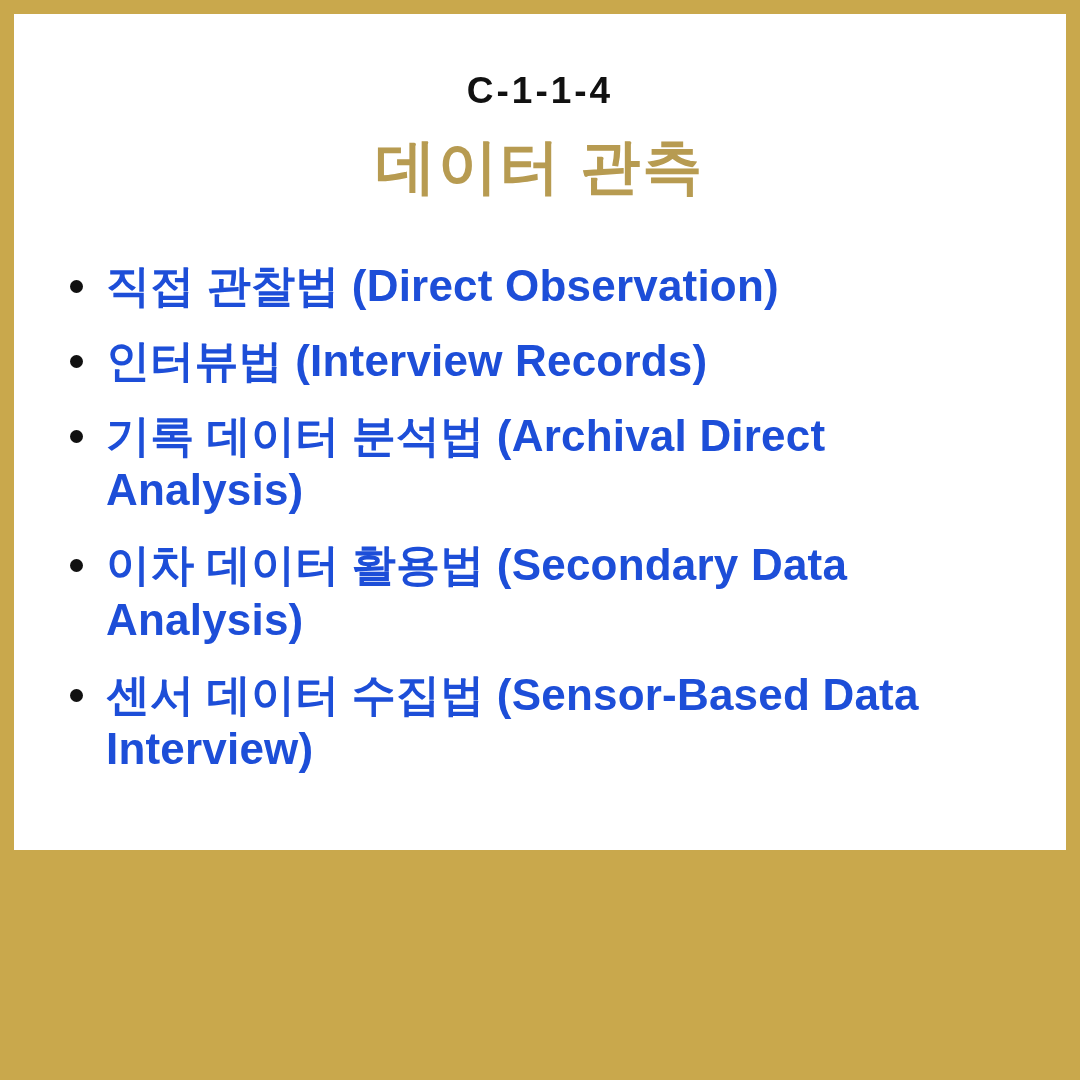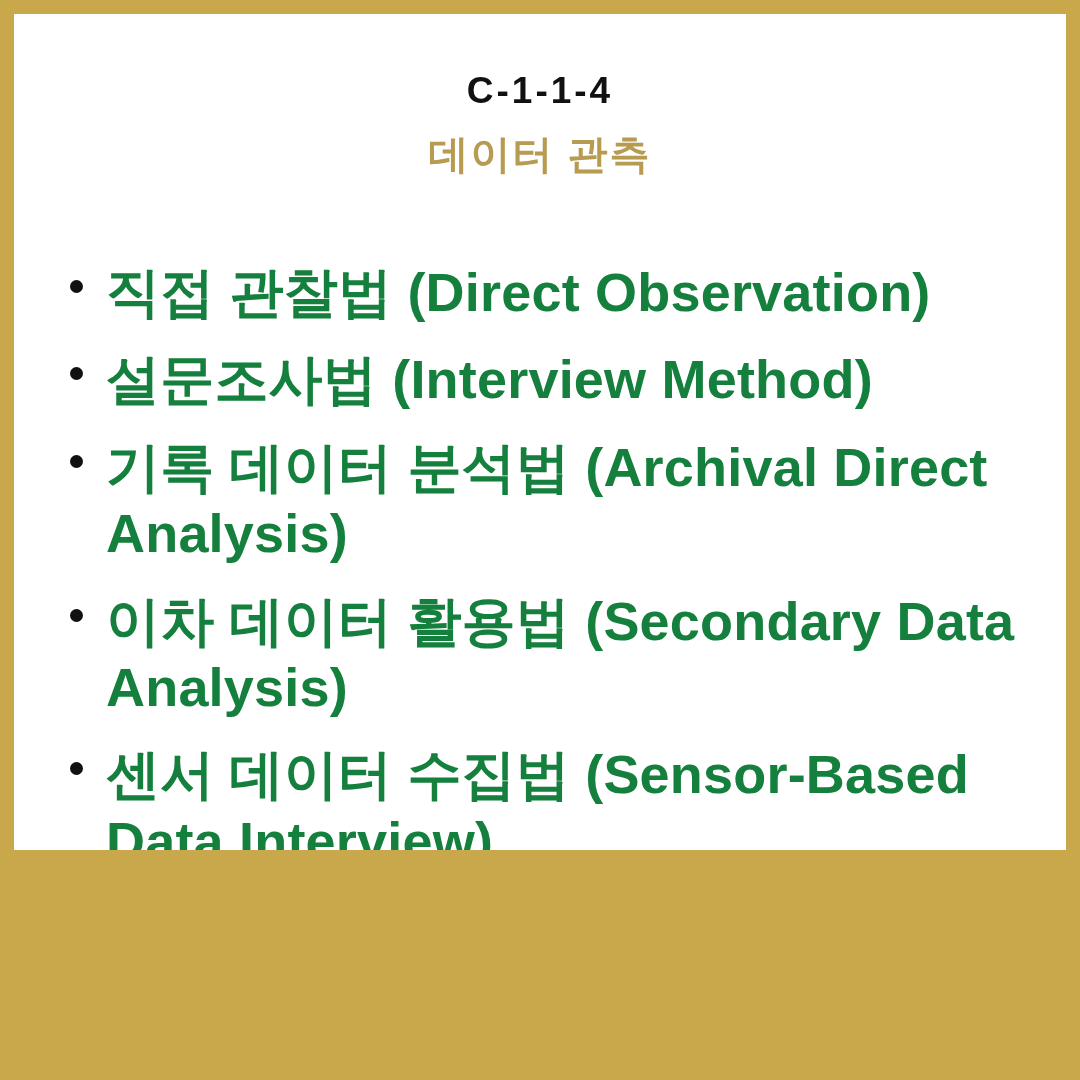--- a/index.html
+++ b/index.html
@@ -40,43 +40,43 @@
     font-weight: bold;
     letter-spacing: 3px;
     color: #111111;
   }
   .title {
     position: absolute;
     top: 113px;
     left: 0;
     width: 100%;
     text-align: center;
-    font-size: 40px;
+    font-size: 60px;
     font-weight: bold;
     letter-spacing: 2px;
     color: #b79b51;
   }
   .bullet-list {
     position: absolute;
     top: 245px;
     left: 40px;
     right: 34px;
     list-style: none;
     margin: 0;
     padding: 0;
   }
   .bullet-item {
     position: relative;
     display: block;
     padding-left: 52px;
     margin: 0 0 21px 0;
-    font-size: 54px;
+    font-size: 44px;
     font-weight: bold;
     line-height: 1.23;
-    color: #15803d;
+    color: #1d4ed8;
     letter-spacing: 0.2px;
   }
   .bullet-item::before {
     content: "";
     position: absolute;
     left: 16px;
     top: 21px;
     width: 13px;
     height: 13px;
     border-radius: 50%;
@@ -88,20 +88,20 @@
 
 <div class="slide">
   <div class="slide-inner">
 
     <div class="eyebrow">C-1-1-4</div>
 
     <div class="title">데이터 관측</div>
 
     <ul class="bullet-list">
       <li class="bullet-item">직접 관찰법 (Direct Observation)</li>
-      <li class="bullet-item">설문조사법 (Interview Method)</li>
+      <li class="bullet-item">인터뷰법 (Interview Records)</li>
       <li class="bullet-item">기록 데이터 분석법 (Archival Direct Analysis)</li>
       <li class="bullet-item">이차 데이터 활용법 (Secondary Data Analysis)</li>
       <li class="bullet-item">센서 데이터 수집법 (Sensor-Based Data Interview)</li>
     </ul>
 
   </div>
 </div>
 
 </body></html>

